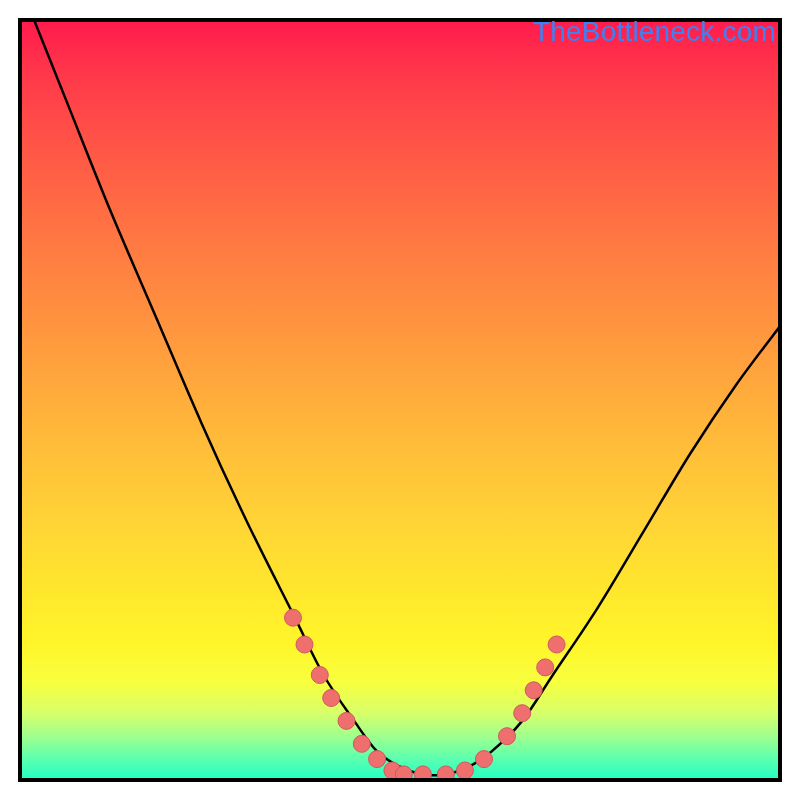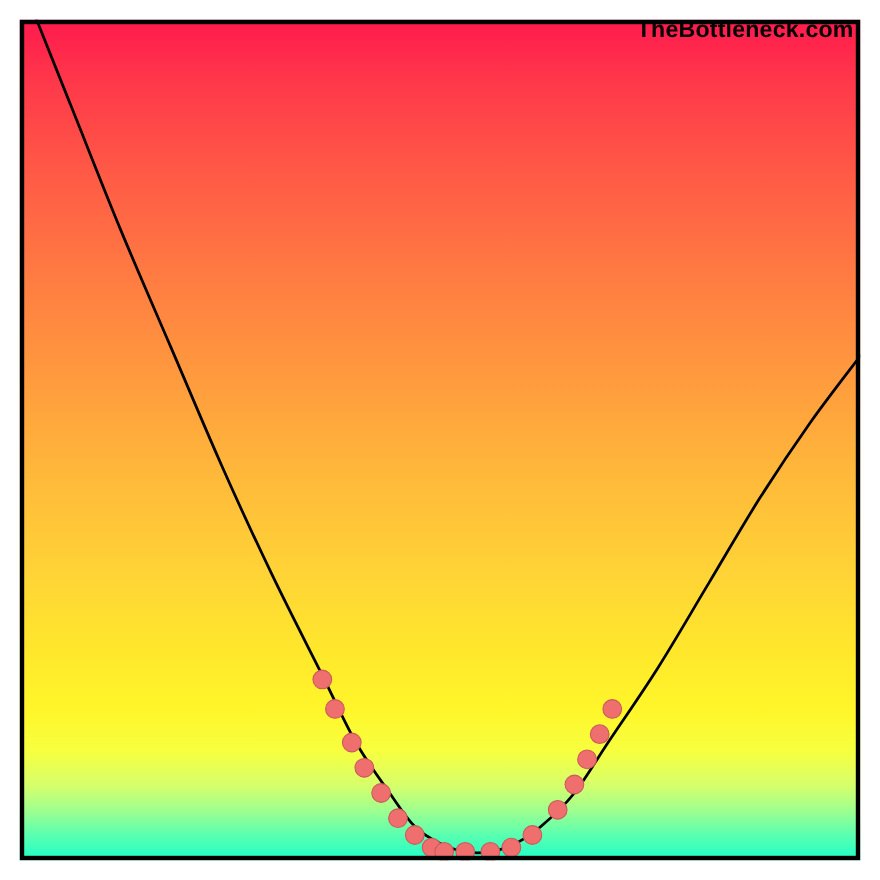--- a/index.html
+++ b/index.html
@@ -57,23 +57,23 @@
     left: 0;
     top: 0;
     width: 764px;
     height: 764px;
     pointer-events: none;
   }
   .watermark {
     position: absolute;
     top: -2px;
     right: 6px;
-    font-size: 21px;
-    font-weight: 700;
-    color: #000000;
+    font-size: 28px;
+    font-weight: 400;
+    color: #3b82f6;
     letter-spacing: 0.2px;
     user-select: none;
   }
 </style>
 </head>
 <body>
 
 <div class="frame">
   <div class="plot-bg"></div>
   <svg class="curve" viewBox="0 0 764 764" preserveAspectRatio="none">

